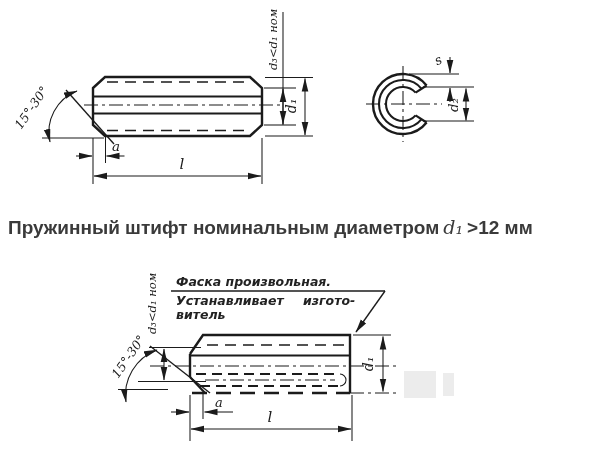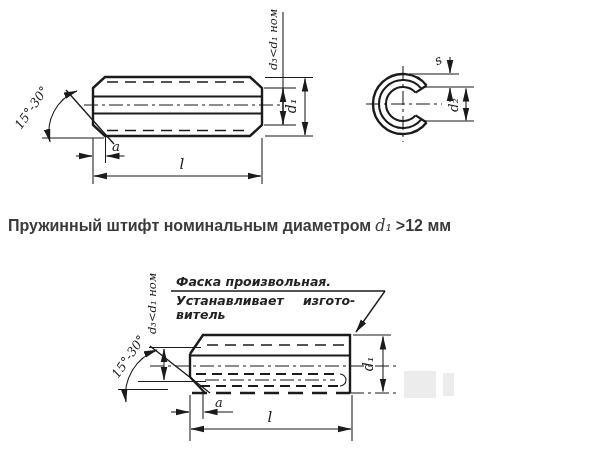--- a/index.html
+++ b/index.html
@@ -13,21 +13,21 @@
   .dash{stroke:#1b1b1b;stroke-width:1.6;stroke-dasharray:11 7;}
   .hidden{stroke:#1b1b1b;stroke-width:1.8;stroke-dasharray:10 6;}
   .cl{stroke:#1b1b1b;stroke-width:1.05;stroke-dasharray:14 4 3 4;}
   .bigdash{stroke:#1b1b1b;stroke-width:2.4;stroke-dasharray:15 9;}
   .lbl{font-family:"DejaVu Serif","Liberation Serif",serif;font-style:italic;
        fill:#1b1b1b;}
   .note{font-family:"DejaVu Sans","Liberation Sans",sans-serif;font-style:italic;
         font-weight:bold;fill:#222;font-size:12.5px;}
   .wm{fill:#e0e0e0;opacity:0.6;}
   #caption{position:absolute;left:8px;top:216px;width:580px;
-           font-size:16px;font-weight:bold;color:#3a3a3a;}
+           font-size:19px;font-weight:bold;color:#3a3a3a;}
   #caption .sym{font-family:"DejaVu Serif","Liberation Serif",serif;
                 font-style:italic;font-weight:normal;margin:0 4px;}
 </style>
 </head>
 <body>
 
 <div id="page">
 <svg width="600" height="452" viewBox="0 0 600 452">
   <defs>
     <marker id="arr" viewBox="0 0 14 8" markerWidth="14" markerHeight="8" refX="13" refY="4" orient="auto-start-reverse" markerUnits="userSpaceOnUse">

